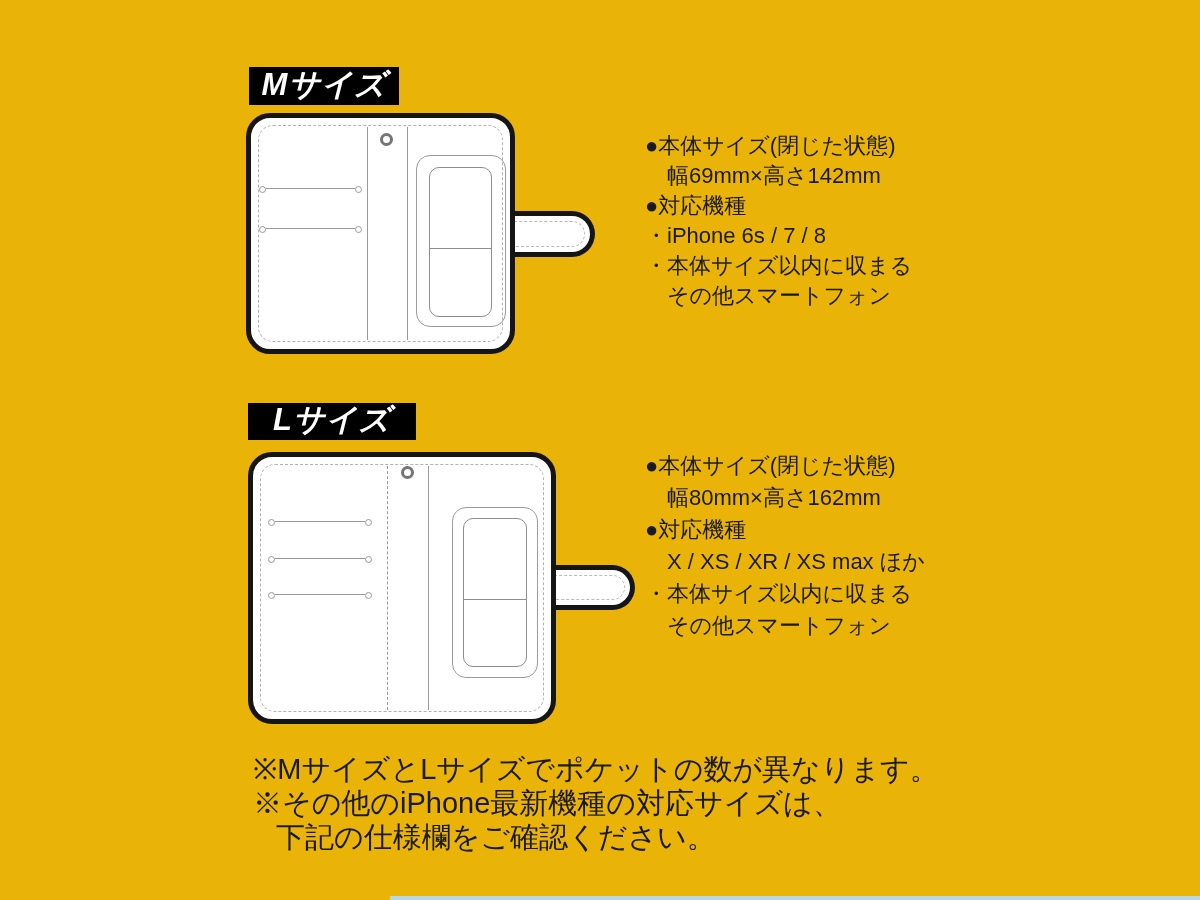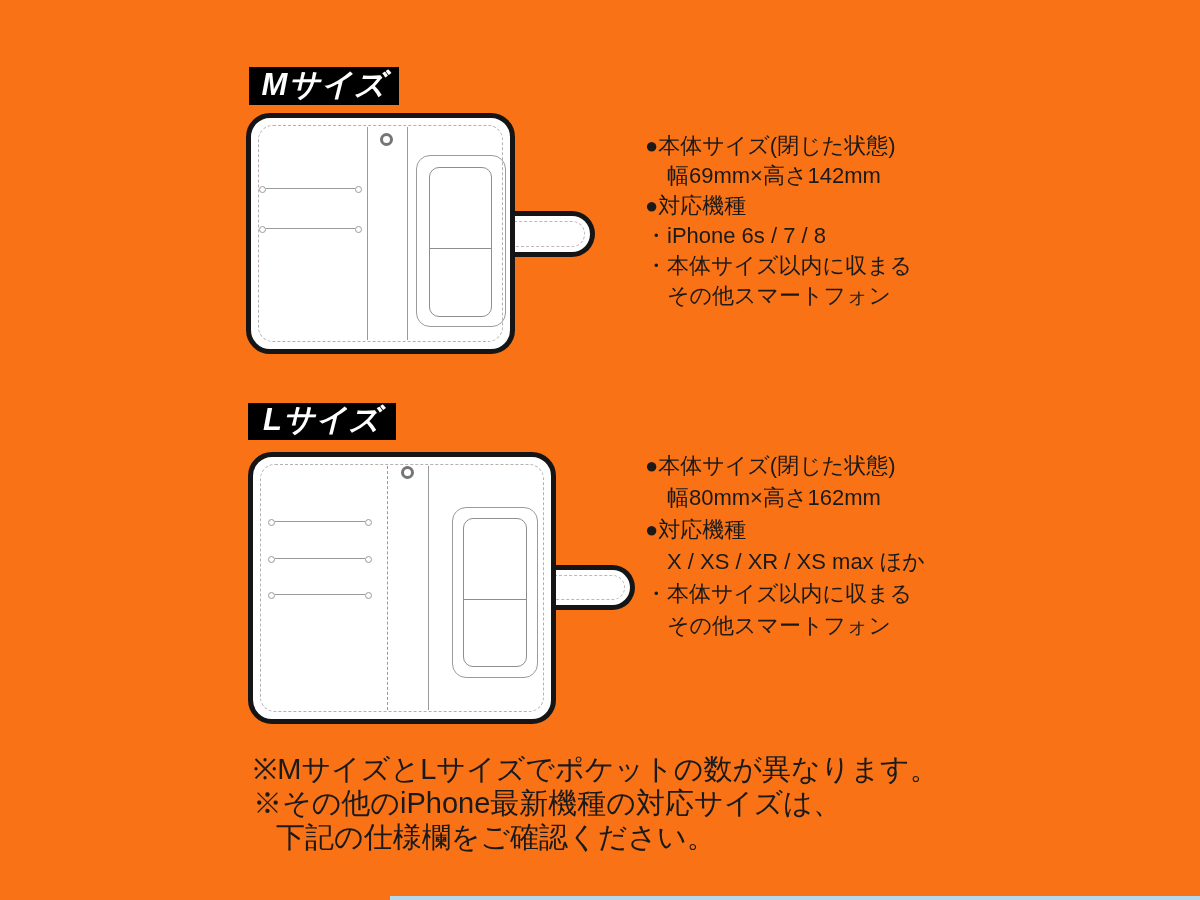--- a/index.html
+++ b/index.html
@@ -1,28 +1,28 @@
 <!DOCTYPE html>
 <html><head>
 <meta charset="utf-8">
 <style>
   * { margin:0; padding:0; box-sizing:border-box; }
   html,body { width:1200px; height:900px; }
   body { font-family:"Liberation Sans", sans-serif; background:#ffffff; overflow:hidden; }
-  .canvas { position:relative; width:1200px; height:900px; background:#f97316; }
+  .canvas { position:relative; width:1200px; height:900px; background:#eab308; }
 
   
   .size-header {
     position:absolute; background:#000000; color:#ffffff;
     font-weight:bold; font-style:italic; font-size:31px;
     display:flex; align-items:center; justify-content:center;
     letter-spacing:1px; padding-bottom:3px;
   }
   .hdr-m { left:249px; top:67px;  width:150px; height:38px; }
-  .hdr-l { left:248px; top:403px; width:148px; height:37px; }
+  .hdr-l { left:248px; top:403px; width:168px; height:37px; }
 
   
   .diagram { position:absolute; }
   .dia-m { left:246px; top:113px; width:352px; height:241px; }
   .dia-l { left:248px; top:452px; width:390px; height:272px; }
 
   .case-body {
     position:absolute; left:0; top:0; background:#ffffff;
     border:5px solid #151515; border-radius:24px; z-index:1;
   }

